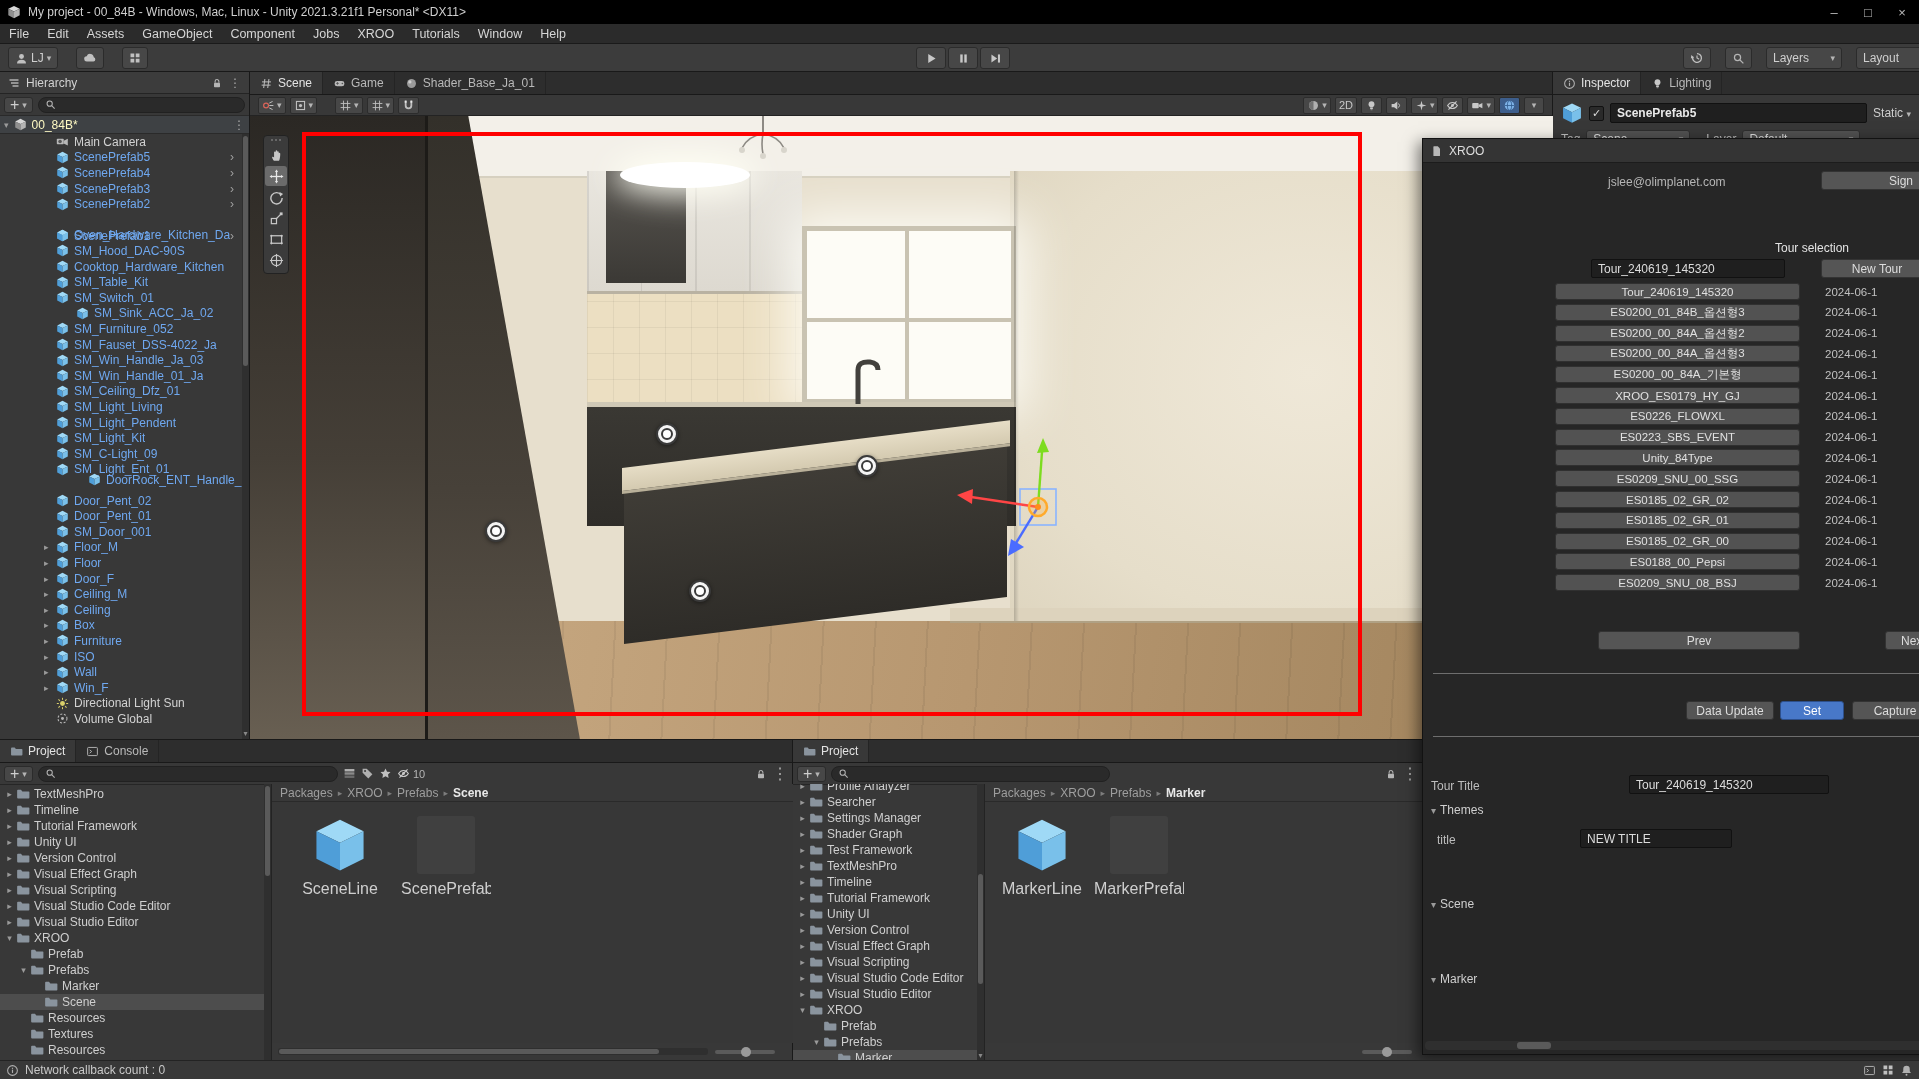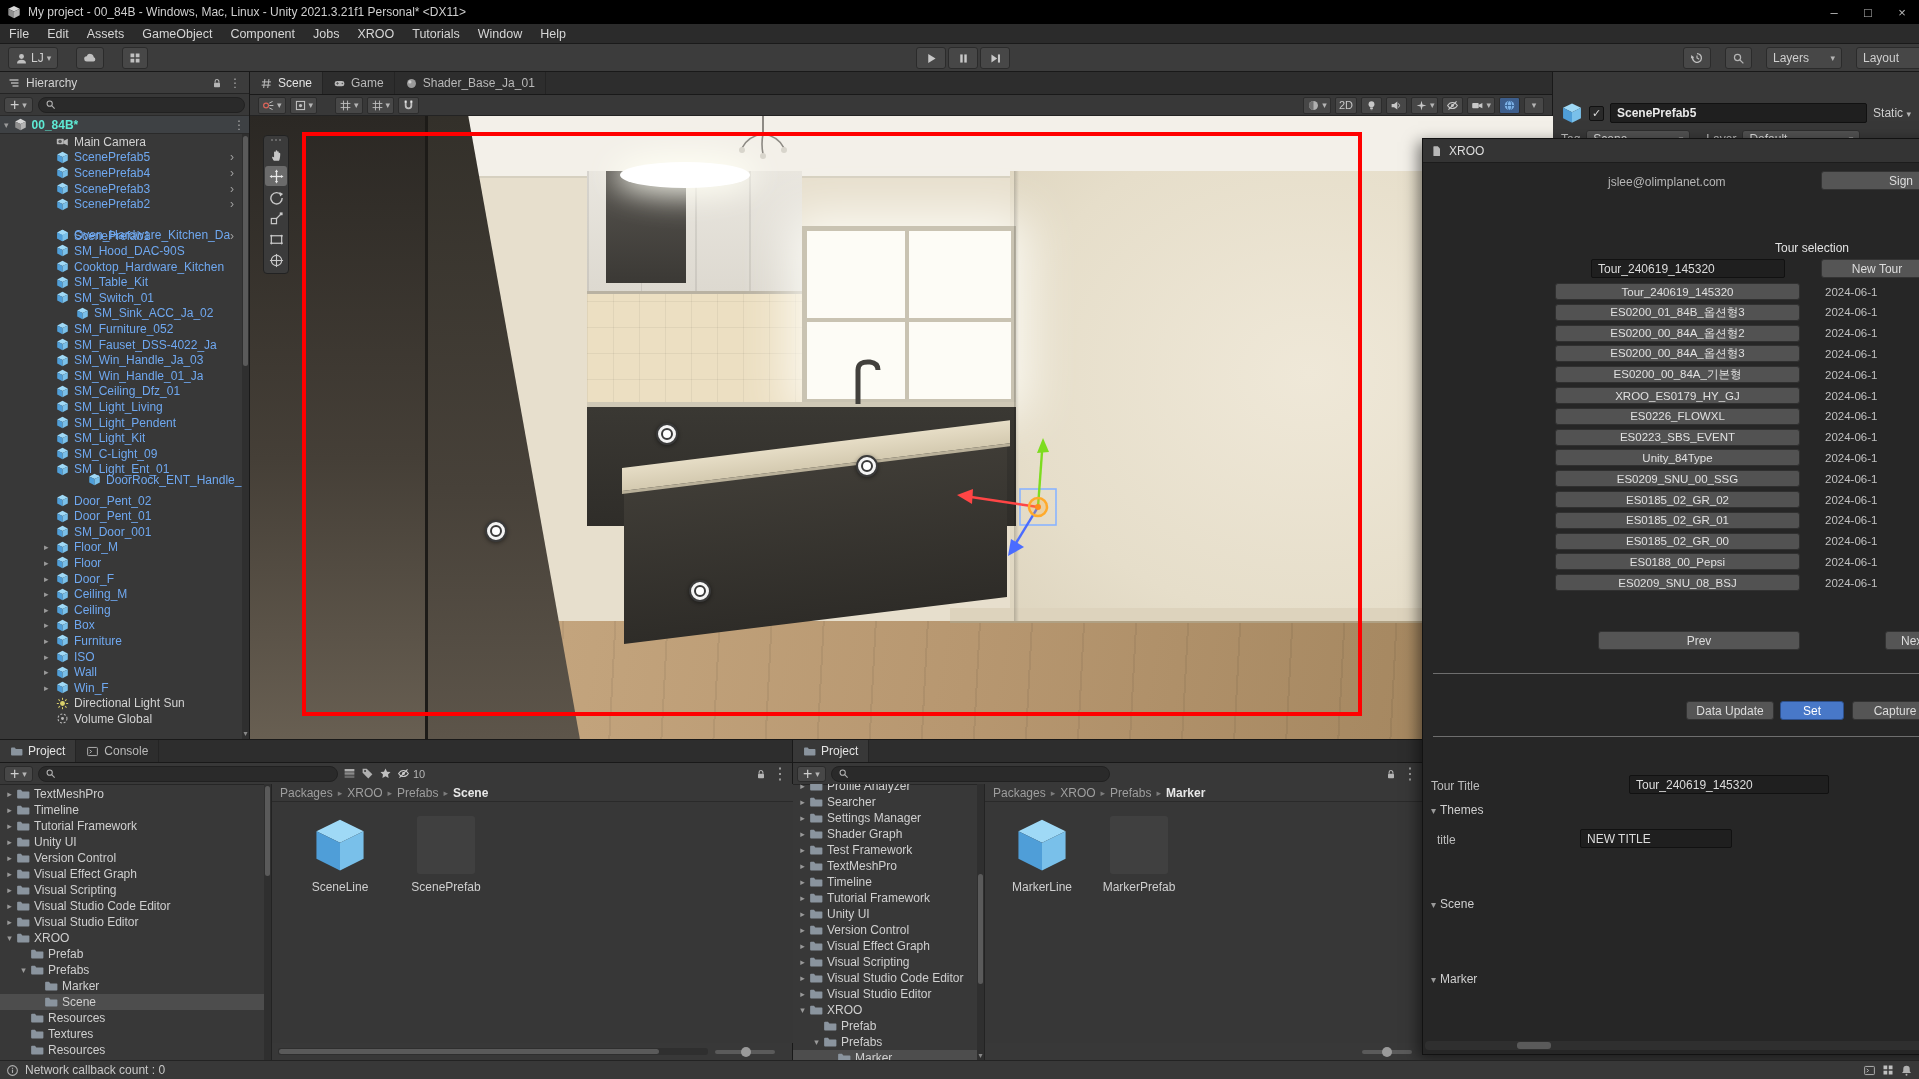--- a/index.html
+++ b/index.html
@@ -58,21 +58,21 @@
   .xfield{position:absolute;height:19px;background:#1f1f1f;border:1px solid #111;border-radius:2px;color:#ddd;display:flex;align-items:center;padding:0 6px;font-size:12px;white-space:nowrap;overflow:hidden;}
   .xlbl{position:absolute;color:#bdbdbd;white-space:nowrap;}
   .fold{position:absolute;color:#cfcfcf;white-space:nowrap;}
   .fold .tri{color:#9a9a9a;font-size:10px;margin-right:4px;}
   .tourrow-name{position:absolute;left:132px;width:245px;height:17px;background:#525252;border:1px solid #303030;border-radius:3px;display:flex;align-items:center;justify-content:center;font-size:11.5px;color:#e0e0e0;white-space:nowrap;overflow:hidden;}
   .tourrow-date{position:absolute;left:402px;height:17px;display:flex;align-items:center;color:#c0c0c0;font-size:11.5px;white-space:nowrap;}
   .hr{position:absolute;left:10px;width:780px;border-top:1px solid #6e6e6e;}
   
   .asset{position:absolute;width:90px;text-align:center;}
   .asset .thumb{width:58px;height:58px;margin:0 auto;background:#404040;border-radius:3px;}
-  .asset .albl{font-size:12px;color:#cfcfcf;margin-top:6px;white-space:nowrap;overflow:hidden;}
+  .asset .albl{font-size:16px;color:#cfcfcf;margin-top:6px;white-space:nowrap;overflow:hidden;}
   .crumbs{height:18px;display:flex;align-items:center;gap:5px;font-size:12px;background:var(--bg);border-bottom:1px solid #2a2a2a;padding:0 8px;color:#9e9e9e;}
   .crumbs .last{color:#e8e8e8;font-weight:bold;}
   .crumbs .sep{font-size:9px;color:#7d7d7d;}
   
   #statusbar{left:0;top:1060px;width:1919px;height:19px;background:var(--bg);border-top:1px solid #232323;display:flex;align-items:center;font-size:12px;color:#c8c8c8;gap:6px;padding:0 6px;z-index:60;}
   
   .art{position:absolute;}
   .marker{position:absolute;width:22px;height:22px;border-radius:50%;background:#f4f4f4;border:2px solid #3a3a3a;box-shadow:0 1px 4px rgba(0,0,0,.45);display:flex;align-items:center;justify-content:center;}
   .marker::after{content:"";width:8px;height:8px;border-radius:50%;background:#fff;border:2px solid #3a3a3a;}
   
@@ -234,21 +234,21 @@
   </div>
   <div style="height:18px;background:#3e4144;border-bottom:1px solid #2a2a2a;display:flex;align-items:center;gap:5px;padding:0 4px;font-size:12px;">
     <span style="font-size:9px;color:#9a9a9a">▾</span>
     <span class="ic" style="width:13px;height:13px">
         <svg viewBox="0 0 16 16">
           <polygon points="8,1 14.5,4.2 8,7.4 1.5,4.2" fill="#d8d8d8"></polygon>
           <polygon points="1.5,4.2 8,7.4 8,15 1.5,11.8" fill="#8f8f8f"></polygon>
           <polygon points="14.5,4.2 8,7.4 8,15 14.5,11.8" fill="#b4b4b4"></polygon>
         </svg>
       </span>
-    <span style="color:#5eead4;font-weight:bold">00_84B*</span>
+    <span style="color:#fef9c3;font-weight:normal">00_84B*</span>
     <span style="flex:1"></span>
     <span style="color:#aaa">⋮</span>
   </div>
   <div id="hierTree" style="position:absolute;left:0;top:62px;width:242px;height:605px;overflow:hidden;">
       <div class="hrow" style="top: 0px;">
         <span class="noarr"></span>
         <span class="ic">
           <svg viewBox="0 0 16 16">
             <rect x="1" y="4.5" width="8.5" height="7" rx="1" fill="#b8b8b8"></rect>
             <polygon points="9.5,7 14.5,4.5 14.5,13 9.5,10.5" fill="#b8b8b8"></polygon>
@@ -964,20 +964,42 @@
                 <line x1="1" y1="8" x2="15" y2="8"></line>
               </g>
             </svg>
           </span>
         </div>
     </div>
   </div>
 </div>
 
 <div class="panel" id="inspectorPanel" style="left:1553px;top:72px;width:366px;height:667px;">
+  <div class="tabsrow" id="inspTabs">
+      <span class="tab active">
+        <span class="ic" style="width: 13px; height: 13px;">
+          <svg viewBox="0 0 16 16">
+            <circle cx="8" cy="8" r="6" fill="none" stroke="#b0b0b0" stroke-width="1.3"></circle>
+            <rect x="7.3" y="7" width="1.4" height="4" fill="#b0b0b0"></rect>
+            <rect x="7.3" y="4.6" width="1.4" height="1.4" fill="#b0b0b0"></rect>
+          </svg>
+        </span>
+        <span>Inspector</span>
+      </span>
+      <span class="tab">
+        <span class="ic" style="width: 13px; height: 13px;">
+          <svg viewBox="0 0 16 16">
+            <circle cx="8" cy="6.5" r="3.6" fill="#c8c8c8"></circle>
+            <rect x="6.3" y="10.3" width="3.4" height="2" fill="#c8c8c8"></rect>
+            <rect x="6.8" y="12.6" width="2.4" height="1.2" fill="#999"></rect>
+          </svg>
+        </span>
+        <span>Lighting</span>
+      </span>
+    </div>
   <div style="position:absolute;left:0;top:28px;width:366px;height:26px;display:flex;align-items:center;gap:6px;padding:0 8px;font-size:12px;">
     <span class="ic" style="width:22px;height:22px">
         <svg viewBox="0 0 16 16">
           <polygon points="8,1 14.5,4.2 8,7.4 1.5,4.2" fill="#9fd9f6"></polygon>
           <polygon points="1.5,4.2 8,7.4 8,15 1.5,11.8" fill="#4f9ed8"></polygon>
           <polygon points="14.5,4.2 8,7.4 8,15 14.5,11.8" fill="#79c0ea"></polygon>
         </svg>
       </span>
     <span style="width:15px;height:15px;background:#2a2a2a;border:1px solid #111;border-radius:2px;display:flex;align-items:center;justify-content:center;color:#dcdcdc;font-size:11px;">✓</span>
     <span class="xfield" style="position:static;flex:1;height:20px;">

